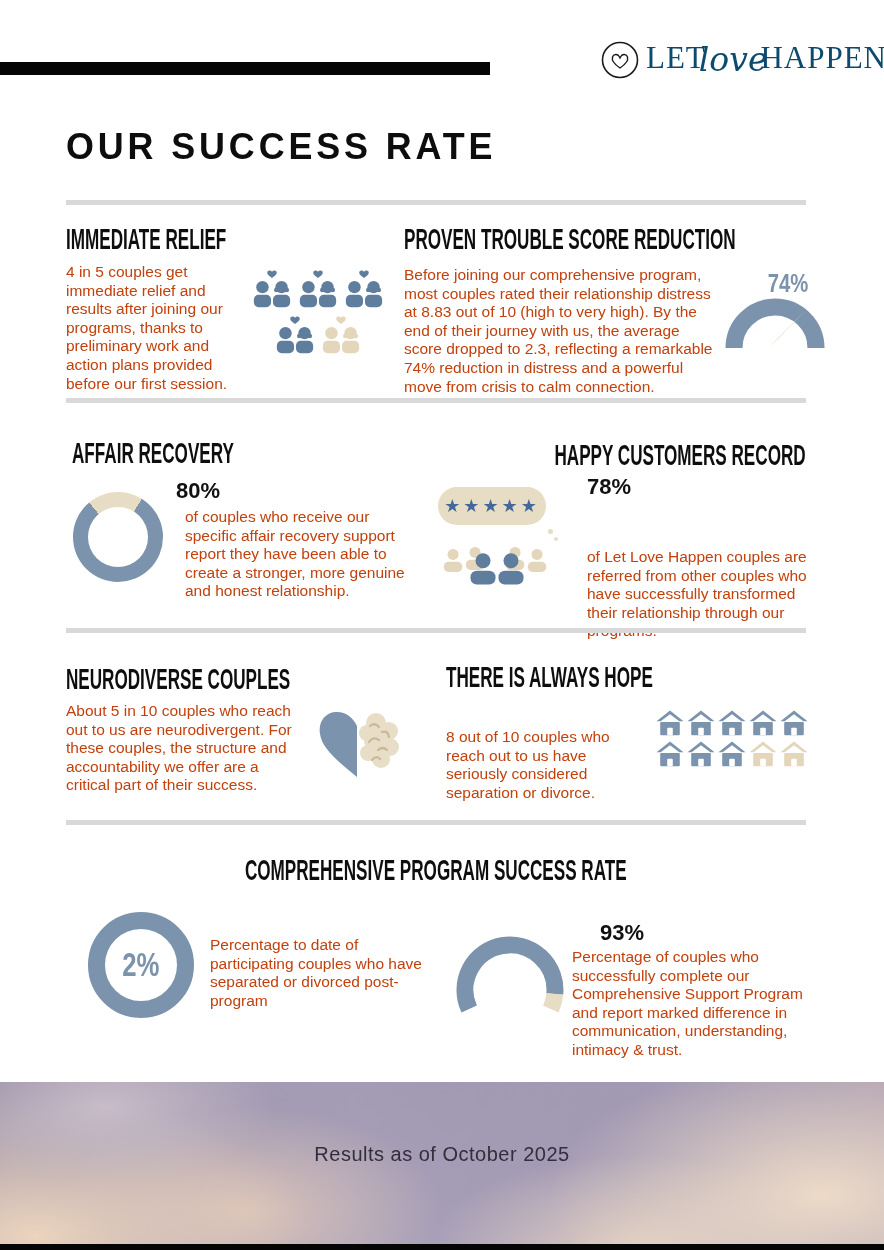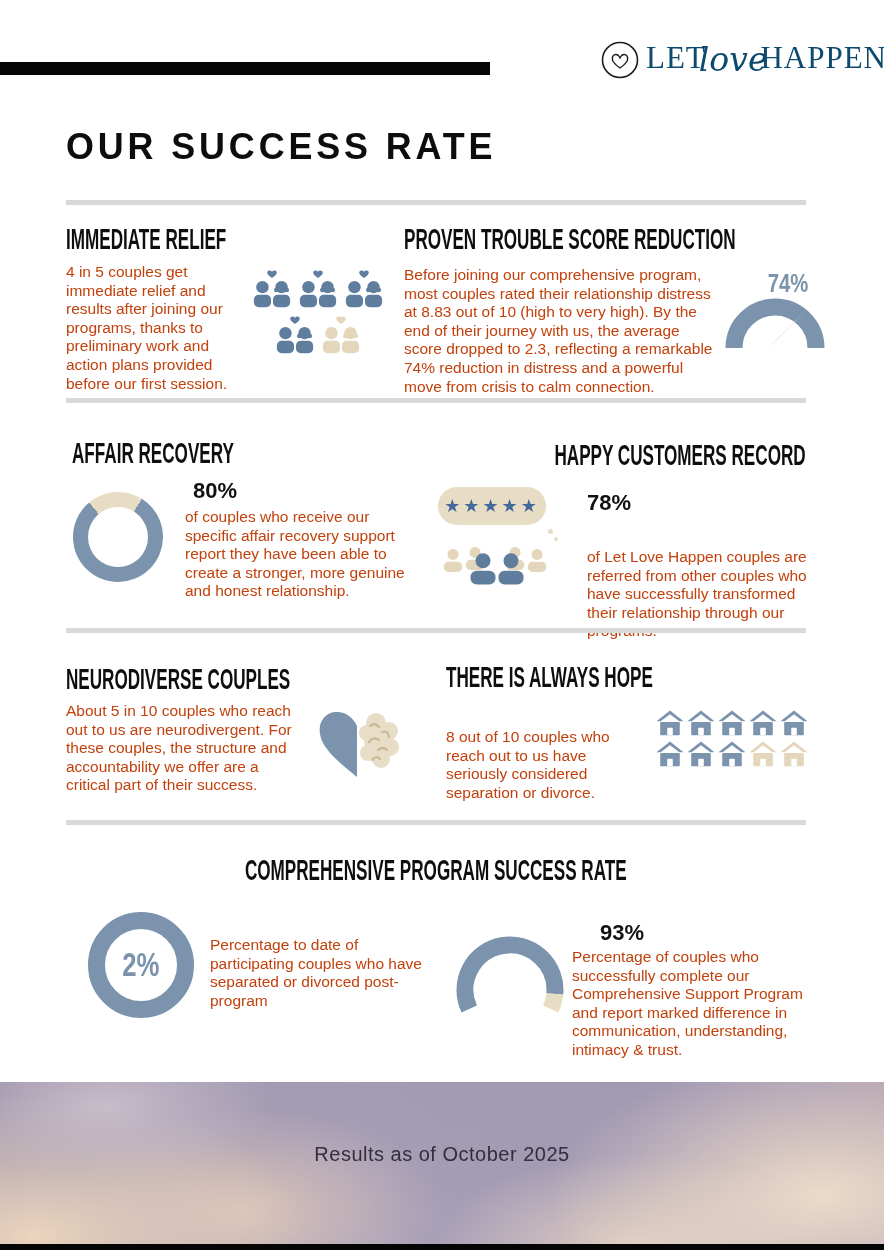--- a/index.html
+++ b/index.html
@@ -131,21 +131,21 @@
     <svg width="100" height="56" viewBox="0 0 100 56">
       <path d="M9 52 A41 41 0 0 1 91 52" fill="none" stroke="#7b93ac" stroke-width="17"></path>
       <polygon points="44,51 53,43 81,14" fill="#e7dcc4"></polygon>
     </svg>
   </div>
 
   <div class="divider" style="top:398px"></div>
 
   <div class="abs h-cond" style="left:72px; top:438px;">AFFAIR RECOVERY</div>
   <div class="donut80"></div>
-  <div class="abs stat" style="left:193px; top:478px;">80%</div>
+  <div class="abs stat" style="left:176px; top:478px;">80%</div>
   <div class="abs body" style="left:185px; top:508px; width:228px;">of couples who receive our specific affair recovery support report they have been able to create a stronger, more genuine and honest relationship.</div>
 
   <div class="abs h-cond h-right" style="right:78px; top:440px;">HAPPY CUSTOMERS RECORD</div>
   <div class="star-bubble">
     <span class="stars">★★★★★</span>
   </div>
   <span class="dot" style="left:548px; top:529px; width:5px; height:5px;"></span>
   <span class="dot" style="left:554px; top:537px; width:4px; height:4px;"></span>
   <div class="abs" style="left:440px; top:540px;">
     <svg width="112" height="56" viewBox="0 0 112 56">
@@ -166,21 +166,21 @@
       <g class="fill-blue-d">
         <g transform="translate(28,12) scale(1.25)">
             <use href="#sym-person"></use>
           </g>
         <g transform="translate(56,12) scale(1.25)">
             <use href="#sym-person"></use>
           </g>
       </g>
     </svg>
   </div>
-  <div class="abs stat" style="left:587px; top:490px;">78%</div>
+  <div class="abs stat" style="left:587px; top:474px;">78%</div>
   <div class="abs body" style="left:587px; top:520px; width:226px;margin-top:28px;">of Let Love Happen couples are referred from other couples who have successfully transformed their relationship through our programs.</div>
 
   <div class="divider" style="top:628px"></div>
 
   <div class="abs h-cond" style="left:66px; top:664px;">NEURODIVERSE COUPLES</div>
   <div class="abs body" style="left:66px; top:702px; width:238px;">About 5 in 10 couples who reach out to us are neurodivergent. For these couples, the structure and accountability we offer are a critical part of their success.</div>
   <div class="abs" style="left:315px; top:706px;">
     <svg width="90" height="74" viewBox="0 0 90 74">
       <path d="M42 71 C22 55 7 42 5 28 C3 16 10 7 20 6 C30 5 38 11 42 20 Z" fill="#7b93ac"></path>
       <g fill="#e8ddc6">

